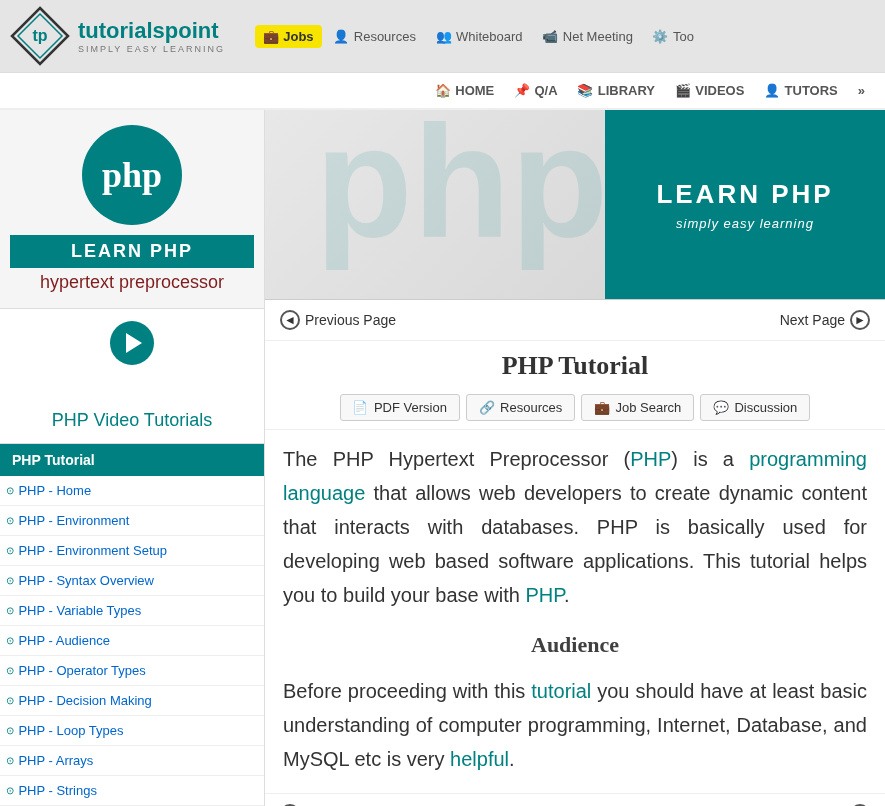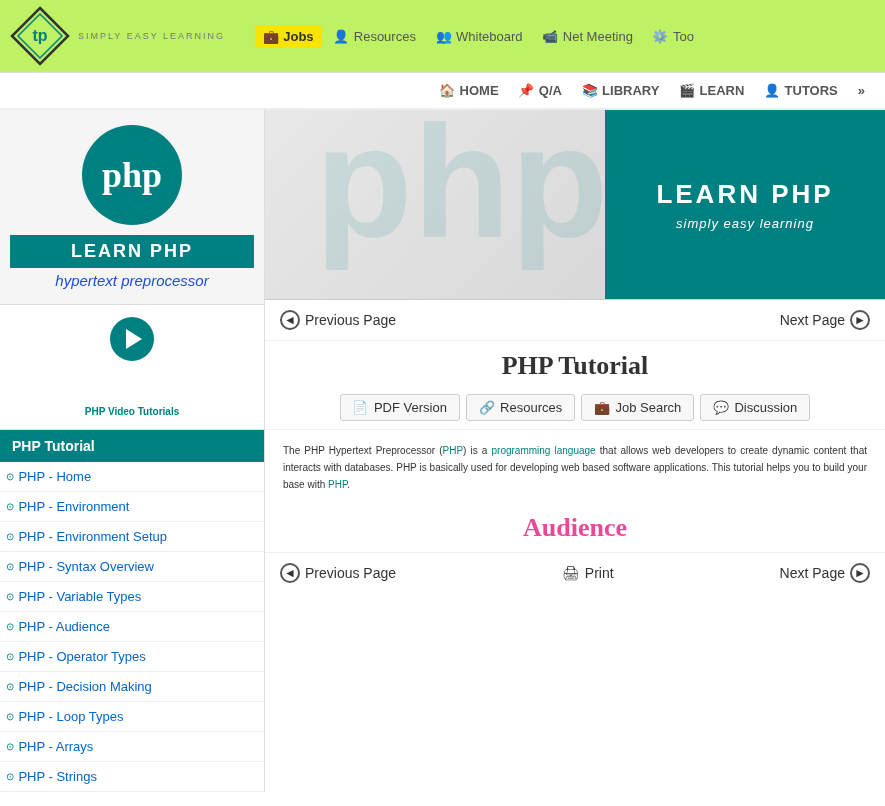--- a/index.html
+++ b/index.html
@@ -4,21 +4,21 @@
   <style>
     * { margin: 0; padding: 0; box-sizing: border-box; }
     body { font-family: Arial, sans-serif; font-size: 14px; color: #333; background: #fff; }
 
     
     .top-nav {
       display: flex;
       align-items: center;
       padding: 6px 10px;
       border-bottom: 1px solid #ddd;
-      background: #bef264;
+      background: #e5e5e5;
     }
     .logo-area {
       display: flex;
       align-items: center;
       margin-right: 30px;
     }
     .logo-diamond {
       width: 60px;
       height: 60px;
       margin-right: 8px;
@@ -105,23 +105,22 @@
     .learn-php-bar {
       background: #008080;
       color: #fff;
       font-size: 18px;
       font-weight: bold;
       letter-spacing: 2px;
       padding: 6px 10px;
       margin-bottom: 4px;
     }
     .hypertext-text {
-      font-size: 15px;
-      color: #1d4ed8;
-      font-style: italic;
+      font-size: 18px;
+      color: #7f1d1d;
     }
     .video-section {
       text-align: center;
       padding: 12px 10px;
       border-bottom: 1px solid #ddd;
     }
     .play-btn {
       width: 44px;
       height: 44px;
       background: #008080;
@@ -136,22 +135,22 @@
       content: '';
       width: 0;
       height: 0;
       border-top: 10px solid transparent;
       border-bottom: 10px solid transparent;
       border-left: 16px solid #fff;
       margin-left: 4px;
     }
     .video-label {
       color: #008080;
-      font-weight: bold;
-      font-size: 10px;
+      font-weight: normal;
+      font-size: 18px;
       margin-top: 45px;
     }
     .sidebar-section-title {
       background: #008080;
       color: #fff;
       padding: 8px 12px;
       font-size: 14px;
       font-weight: bold;
     }
     .sidebar-menu {
@@ -283,31 +282,31 @@
       cursor: pointer;
       font-size: 13px;
       color: #333;
       text-decoration: none;
     }
     .action-btn .btn-icon { font-size: 13px; }
 
     
     .content-text {
       padding: 12px 18px;
-      font-size: 10px;
+      font-size: 20px;
       line-height: 1.7;
       text-align: justify;
     }
     .content-text a { color: #008080; text-decoration: none; }
 
     .section-heading {
       text-align: center;
-      font-size: 26px;
+      font-size: 22px;
       font-family: Georgia, serif;
-      color: #ec4899;
+      color: #404040;
       padding: 8px 0 4px;
     }
 
     
     .bottom-nav-row {
       display: flex;
       justify-content: space-between;
       align-items: center;
       padding: 10px 15px;
       border-top: 1px solid #eee;
@@ -326,20 +325,23 @@
 <body>
 
 <div class="top-nav">
   <div class="logo-area">
     <svg class="logo-diamond" viewBox="0 0 60 60">
       <polygon points="30,2 58,30 30,58 2,30" fill="none" stroke="#333" stroke-width="2.5"></polygon>
       <polygon points="30,8 52,30 30,52 8,30" fill="none" stroke="#008080" stroke-width="1.5"></polygon>
       <text x="30" y="35" text-anchor="middle" font-size="16" font-weight="bold" fill="#008080" font-family="Arial">tp</text>
     </svg>
     <div class="logo-text">
+      <div class="main">
+        <span>tutorials</span><span style="color:#008080">point</span>
+      </div>
       <div class="sub">SIMPLY EASY LEARNING</div>
     </div>
   </div>
   <div class="top-nav-links">
     <a href="#" class="active-jobs">
       <span class="nav-icon">💼</span>
       <span>Jobs</span>
     </a>
     <a href="#">
       <span class="nav-icon">👤</span>
@@ -368,21 +370,21 @@
   <a href="#">
     <span>📌</span>
     <span>Q/A</span>
   </a>
   <a href="#">
     <span>📚</span>
     <span>LIBRARY</span>
   </a>
   <a href="#">
     <span>🎬</span>
-    <span>LEARN</span>
+    <span>VIDEOS</span>
   </a>
   <a href="#">
     <span>👤</span>
     <span>TUTORS</span>
   </a>
   <a href="#">»</a>
 </div>
 
 <div class="main-layout">
 
@@ -514,20 +516,23 @@
     </div>
 
     <div class="content-text">
       The PHP Hypertext Preprocessor (<a href="#">PHP</a>) is a <a href="#">programming language</a> that allows web developers to create dynamic content that interacts with databases. PHP is basically used for developing web based software applications. This tutorial helps you to build your base with <a href="#">PHP</a>.
     </div>
 
     <h2 class="section-heading">Audience</h2>
 
 
 
+    <div class="content-text">
+      Before proceeding with this <a href="#">tutorial</a> you should have at least basic understanding of computer programming, Internet, Database, and MySQL etc is very <a href="#">helpful</a>.
+    </div>
 
     <div class="bottom-nav-row">
       <a href="#" class="page-nav-btn">
         <span class="nav-arrow">◄</span>
         <span>Previous Page</span>
       </a>
       <div class="print-btn">
         <span>🖨</span>
         <span>Print</span>
       </div>

